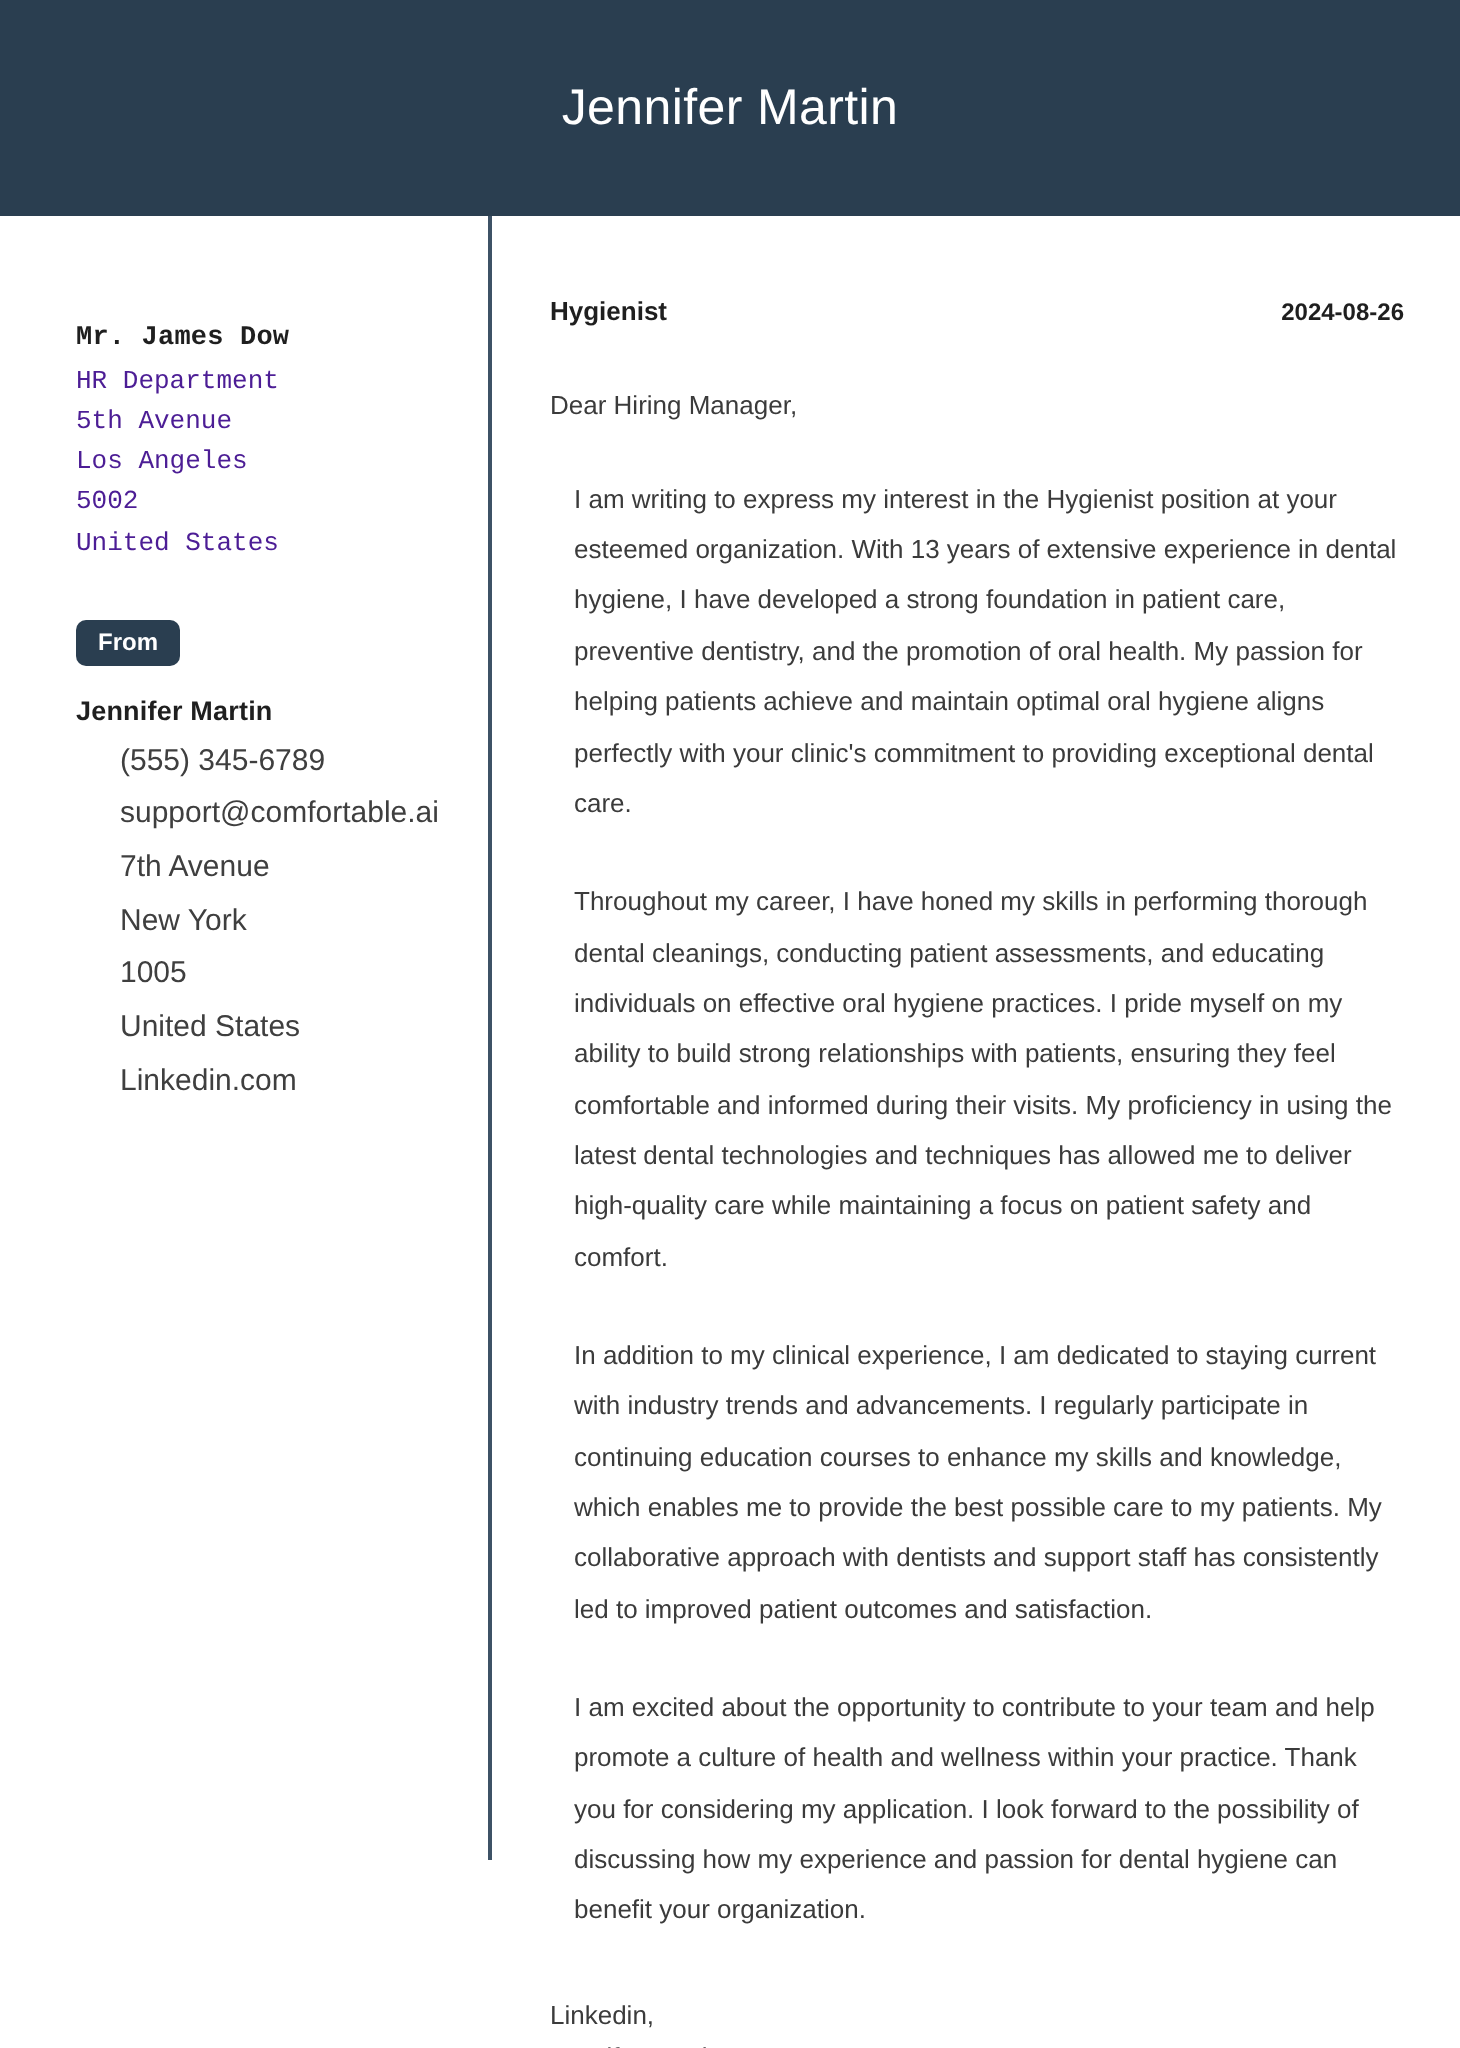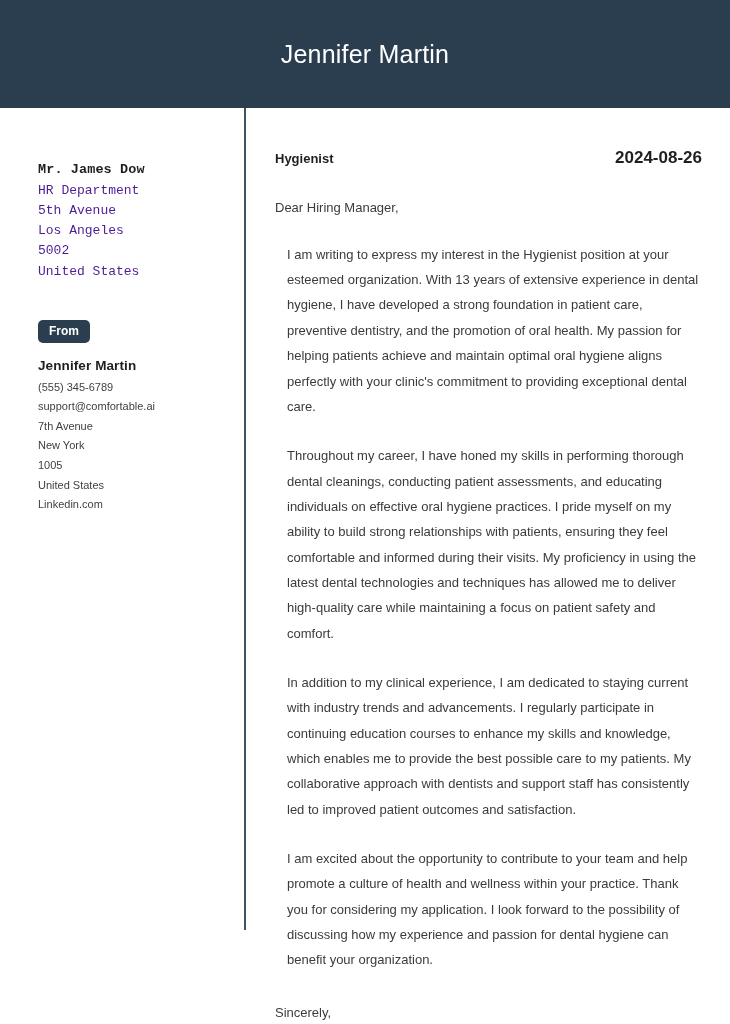--- a/index.html
+++ b/index.html
@@ -65,36 +65,37 @@
     color: #1f1f1f;
     letter-spacing: 0.1px;
     margin-bottom: 4px;
   }
   .block-to .line {
     font-size: 13px;
     color: #4c1d95;
     line-height: 1.55;
   }
   .from-badge-wrap {
-    margin-top: 38px;
+    margin-top: 28px;
   }
   .block-from {
     margin-top: 15px;
   }
   .block-from .sender-name {
     font-size: 13.5px;
     font-weight: 700;
     color: #1f1f1f;
     letter-spacing: 0.1px;
     margin-bottom: 5px;
   }
   .block-from .line {
-    font-size: 11px;
+    font-size: 15px;
     color: #3f3f3f;
     line-height: 1.78;
+    margin-left: 22px;
   }
 
   
   .divider {
     width: 2px;
     flex: 0 0 2px;
     background: #3e5266;
     height: 822px;
   }
 
@@ -110,21 +111,21 @@
     justify-content: space-between;
     align-items: baseline;
     margin-bottom: 30px;
   }
   .job-title {
     font-size: 13px;
     font-weight: 700;
     color: #1f1f1f;
   }
   .letter-date {
-    font-size: 17px;
+    font-size: 12px;
     font-weight: 700;
     color: #1f1f1f;
   }
   .salutation {
     font-size: 13px;
     color: #3b3b3b;
     line-height: 1.6;
     margin-bottom: 23px;
   }
   .para {
@@ -203,20 +204,20 @@
       <div class="letter-date">2024-08-26</div>
     </div>
 
     <div class="salutation">Dear Hiring Manager,</div>
 
     <p class="para">I am writing to express my interest in the Hygienist position at your esteemed organization. With 13 years of extensive experience in dental hygiene, I have developed a strong foundation in patient care, preventive dentistry, and the promotion of oral health. My passion for helping patients achieve and maintain optimal oral hygiene aligns perfectly with your clinic's commitment to providing exceptional dental care.</p>
     <p class="para">Throughout my career, I have honed my skills in performing thorough dental cleanings, conducting patient assessments, and educating individuals on effective oral hygiene practices. I pride myself on my ability to build strong relationships with patients, ensuring they feel comfortable and informed during their visits. My proficiency in using the latest dental technologies and techniques has allowed me to deliver high-quality care while maintaining a focus on patient safety and comfort.</p>
     <p class="para">In addition to my clinical experience, I am dedicated to staying current with industry trends and advancements. I regularly participate in continuing education courses to enhance my skills and knowledge, which enables me to provide the best possible care to my patients. My collaborative approach with dentists and support staff has consistently led to improved patient outcomes and satisfaction.</p>
     <p class="para">I am excited about the opportunity to contribute to your team and help promote a culture of health and wellness within your practice. Thank you for considering my application. I look forward to the possibility of discussing how my experience and passion for dental hygiene can benefit your organization.</p>
 
-    <div class="closing">Sincerely,</div>
+    <div class="closing">Linkedin,</div>
     <div class="closing-name">Jennifer Martin</div>
 
     <div class="signature">Jennifer Martin</div>
 
   </main>
 
 </div>
 
 </body></html>

